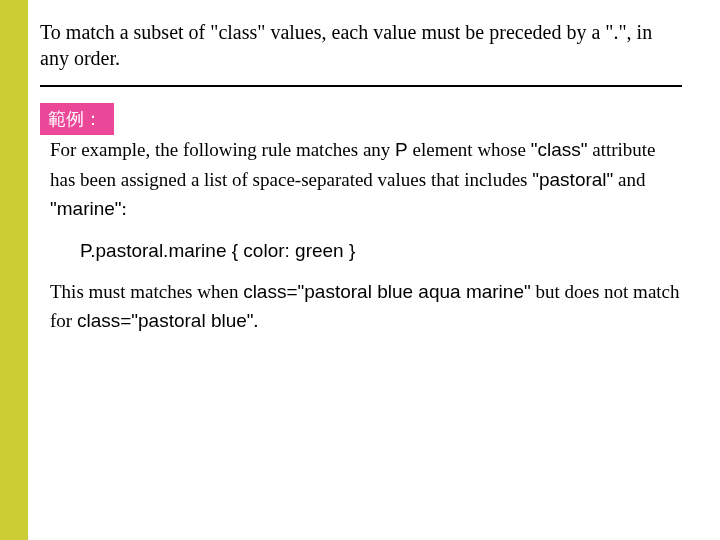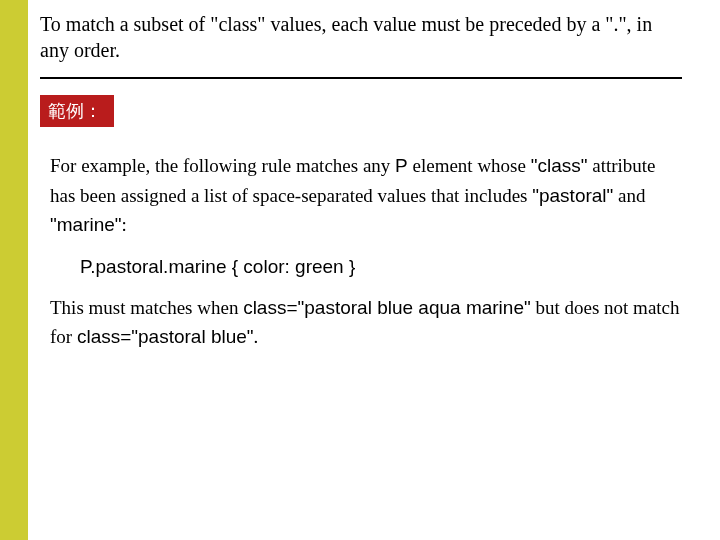--- a/index.html
+++ b/index.html
@@ -16,43 +16,43 @@
   .accent-bar {
     position: absolute;
     left: 0;
     top: 0;
     width: 28px;
     height: 540px;
     background: #cccc33;
   }
   .content {
     margin-left: 40px;
-    padding-top: 12px;
+    padding-top: 20px;
     padding-right: 38px;
   }
   .intro {
     font-size: 20px;
     line-height: 1.28;
   }
   .hr {
     border: none;
     border-top: 2px solid #000;
     margin: 14px 0 16px 0;
   }
   .example-chip {
     display: inline-block;
-    background: #b91c1c;
+    background: #ec4899;
     color: #fff;
     font-size: 18px;
     padding: 4px 12px 4px 8px;
     font-family: "PMingLiU", "Times New Roman", serif;
   }
   .body-block {
     margin-left: 10px;
-    margin-top: 24px;
+    margin-top: 0;
     font-size: 19px;
     line-height: 1.55;
   }
   .mono {
     font-family: Verdana, Geneva, sans-serif;
     font-size: 19px;
   }
   .code-line {
     margin: 12px 0 12px 30px;
     font-family: Liberation Sans, sans-serif;

